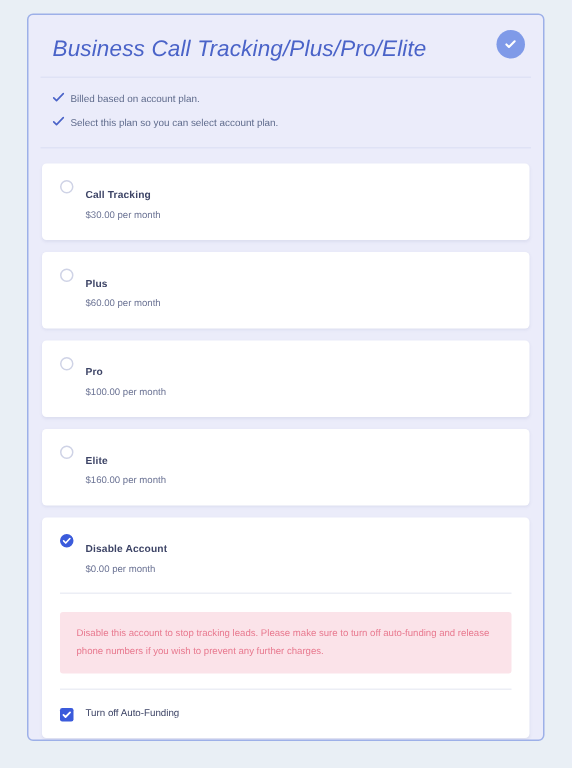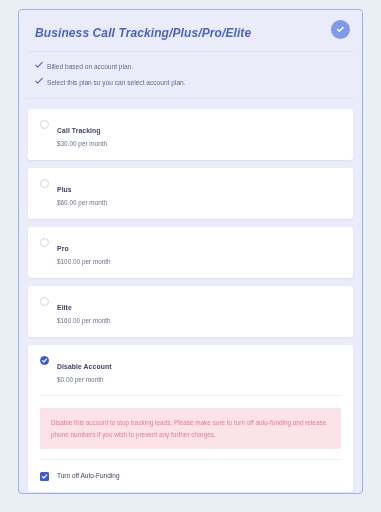--- a/index.html
+++ b/index.html
@@ -29,22 +29,22 @@
   }
 
   
   .panel-header {
     position: relative;
     padding: 16px 16px 0 16px;
     height: 41px;
     box-sizing: border-box;
   }
   .panel-title {
-    font-size: 12px;
-    font-weight: bold;
+    font-size: 15px;
+    font-weight: normal;
     font-style: italic;
     color: #4a63c8;
     letter-spacing: 0.1px;
     margin: 0;
     line-height: 14px;
   }
   .header-badge {
     position: absolute;
     right: 12px;
     top: 10px;

